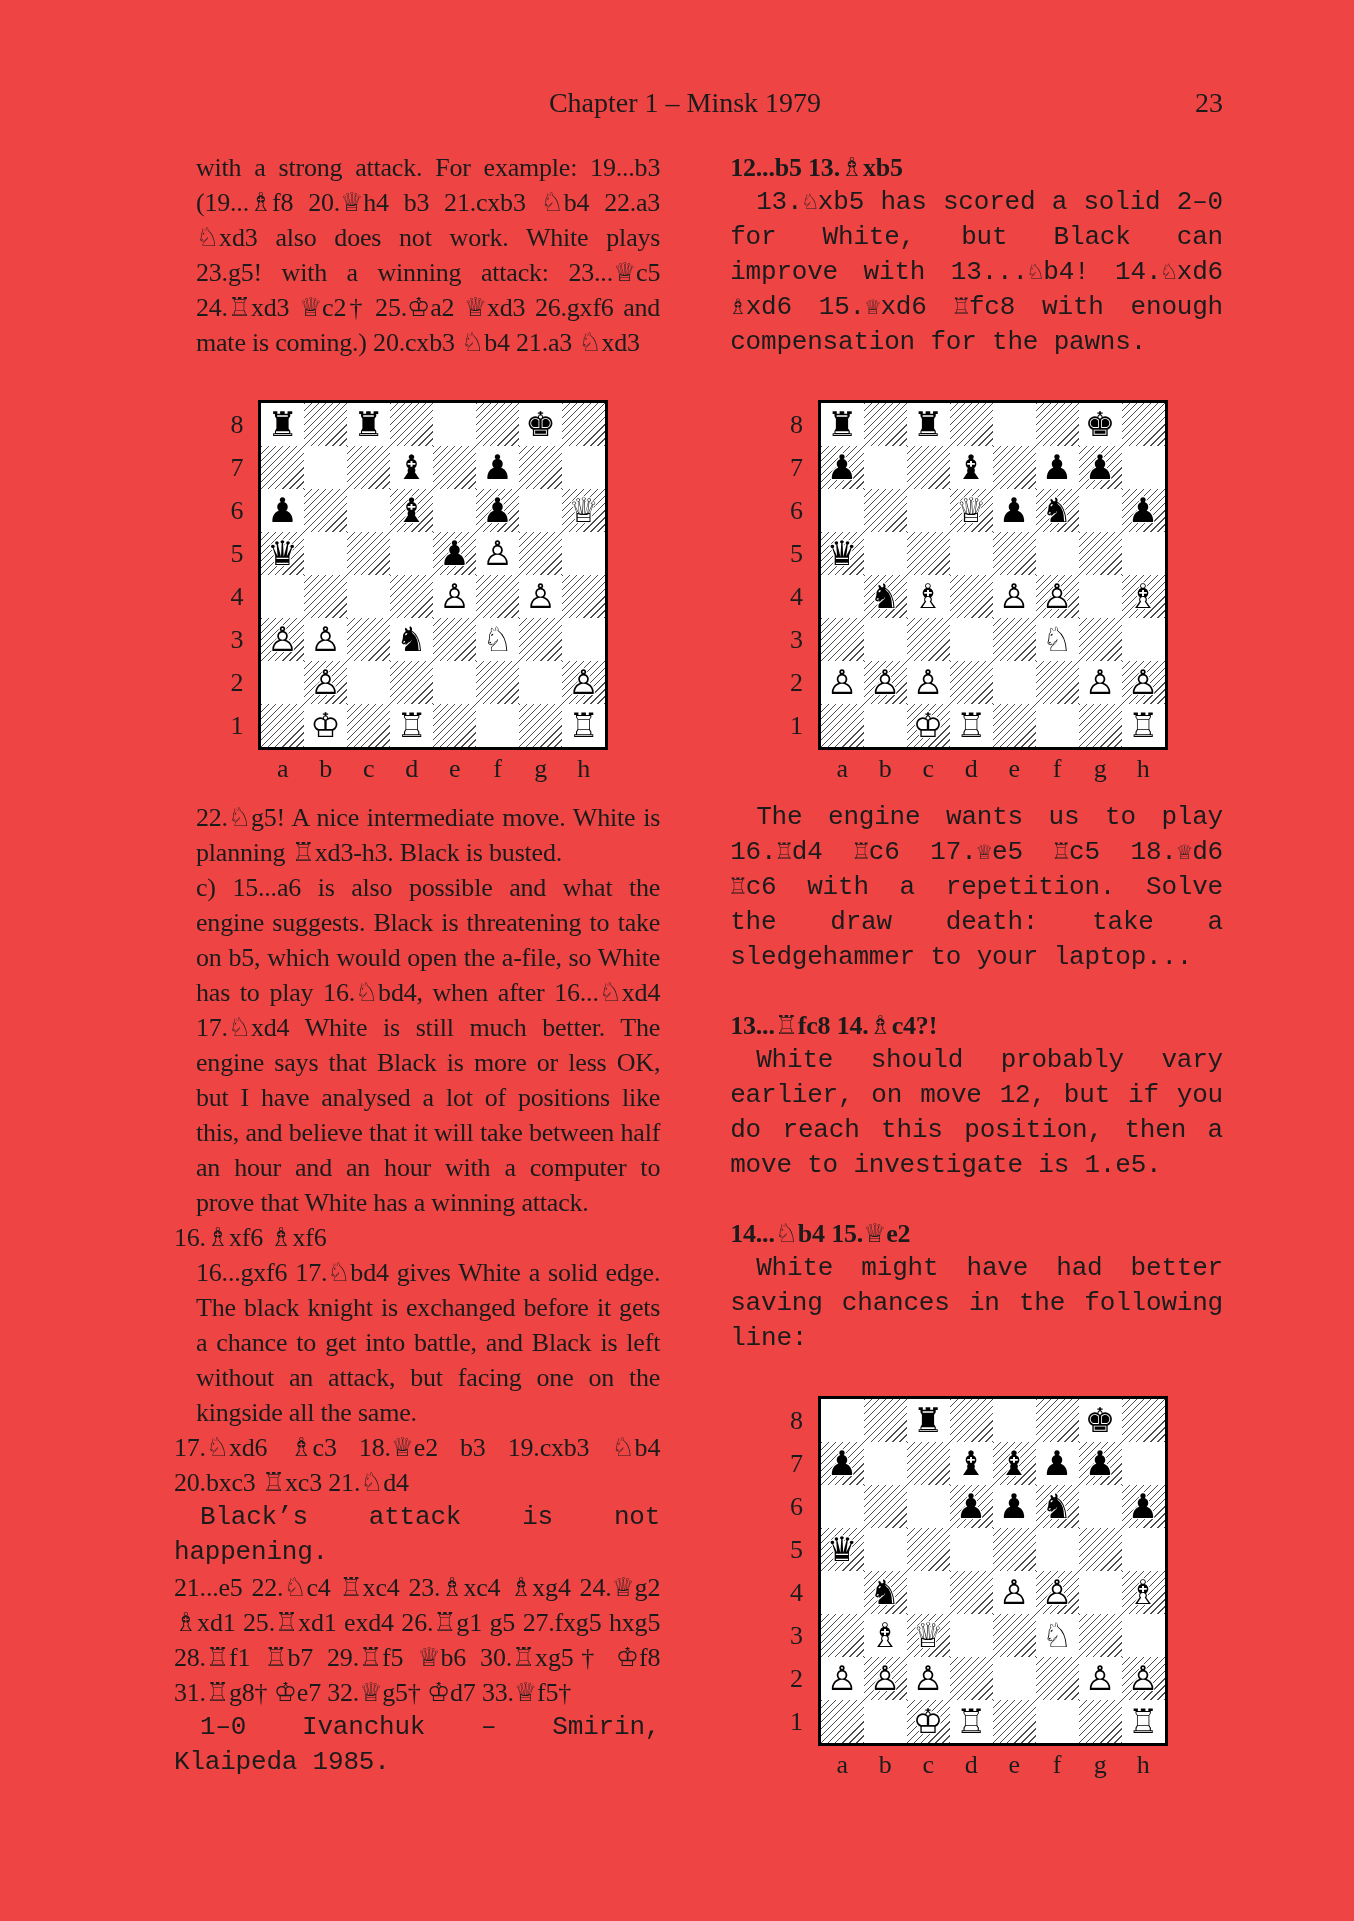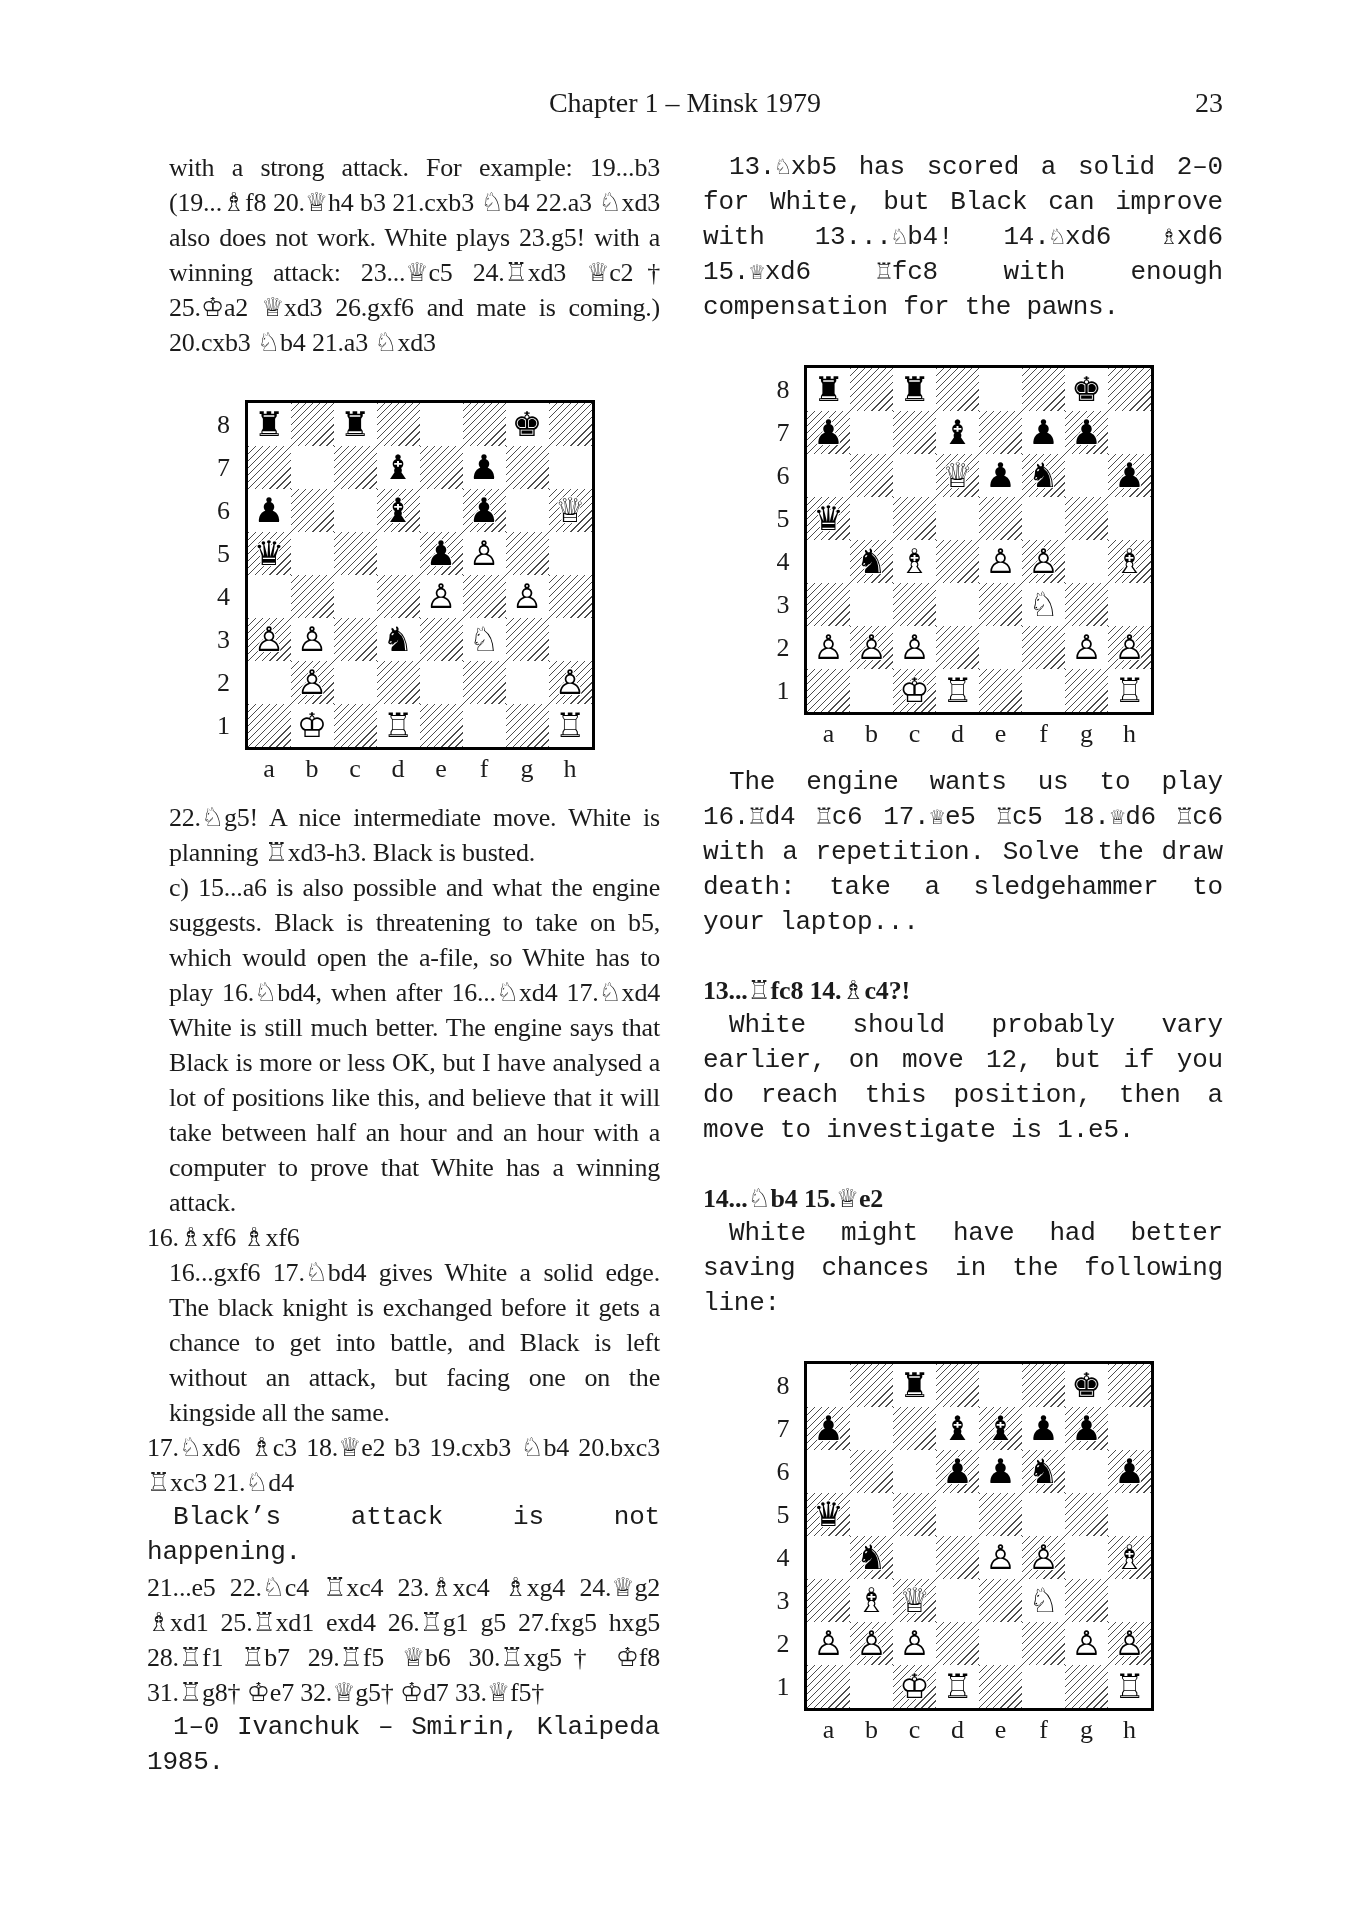--- a/index.html
+++ b/index.html
@@ -1,24 +1,24 @@
 <!DOCTYPE html>
 <html><head>
 <meta charset="utf-8">
 <style>
   html,body{margin:0;padding:0;background:#888;}
   .page{
-    width:1354px;height:1921px;background:#ffffff;margin:0 auto;position:relative;
+    width:1354px;height:1921px;background:#ef4444;margin:0 auto;position:relative;
     box-sizing:border-box;padding:86px 131px 0 147px;
     font-family:"Liberation Serif","DejaVu Sans",serif;color:#1b1b1b;
   }
   .page-header{position:relative;text-align:center;font-size:28px;line-height:34px;margin-bottom:30px;}
   .page-number{position:absolute;right:0;top:0;text-align:center;}
   .columns{display:flex;gap:43px;}
-  .column{width:513px;font-size:26px;line-height:35px;text-align:justify;letter-spacing:-0.2px;}
+  .column{width:513px;font-size:26px;line-height:35px;text-align:justify;letter-spacing:-0.2px;margin-left:27px;}
   .column-right{width:520px;}
   p.blk{margin:0;padding:0;}
   p.variation{margin-left:22px;}
   p.indent{text-indent:26px;font-family:Liberation Mono, monospace;}
   p.heading{font-weight:bold;text-align:left;margin-top:33px;}
   .column > p.heading:first-child{margin-top:0;}
   
   .diagram{margin:40px auto 14px;width:-moz-fit-content;width:fit-content;}
   .diagram-body{display:flex;align-items:flex-start;}
   .rank-labels{display:flex;flex-direction:column;margin-right:10px;margin-top:3px;}
@@ -253,20 +253,21 @@
         <p class="blk paragraph variation">22.♘g5! A nice intermediate move. White is planning ♖xd3-h3. Black is busted.</p>
         <p class="blk paragraph variation">c) 15...a6 is also possible and what the engine suggests. Black is threatening to take on b5, which would open the a-file, so White has to play 16.♘bd4, when after 16...♘xd4 17.♘xd4 White is still much better. The engine says that Black is more or less OK, but I have analysed a lot of positions like this, and believe that it will take between half an hour and an hour with a computer to prove that White has a winning attack.</p>
         <p class="blk moves">16.♗xf6 ♗xf6</p>
         <p class="blk paragraph variation">16...gxf6 17.♘bd4 gives White a solid edge. The black knight is exchanged before it gets a chance to get into battle, and Black is left without an attack, but facing one on the kingside all the same.</p>
         <p class="blk moves">17.♘xd6 ♗c3 18.♕e2 b3 19.cxb3 ♘b4 20.bxc3 ♖xc3 21.♘d4</p>
         <p class="blk paragraph indent">Black’s attack is not happening.</p>
         <p class="blk moves">21...e5 22.♘c4 ♖xc4 23.♗xc4 ♗xg4 24.♕g2 ♗xd1 25.♖xd1 exd4 26.♖g1 g5 27.fxg5 hxg5 28.♖f1 ♖b7 29.♖f5 ♕b6 30.♖xg5† ♔f8 31.♖g8† ♔e7 32.♕g5† ♔d7 33.♕f5†</p>
         <p class="blk paragraph indent">1–0 Ivanchuk – Smirin, Klaipeda 1985.</p>
       </div>
     <div class="column column-right" id="col-right">
+        <p class="blk heading">12...b5 13.♗xb5</p>
         <p class="blk paragraph indent">13.♘xb5 has scored a solid 2–0 for White, but Black can improve with 13...♘b4! 14.♘xd6 ♗xd6 15.♕xd6 ♖fc8 with enough compensation for the pawns.</p>
         <div class="diagram">
           <div class="diagram-body">
             <div class="rank-labels">
               <span class="rank-label">8</span>
               <span class="rank-label">7</span>
               <span class="rank-label">6</span>
               <span class="rank-label">5</span>
               <span class="rank-label">4</span>
               <span class="rank-label">3</span>

